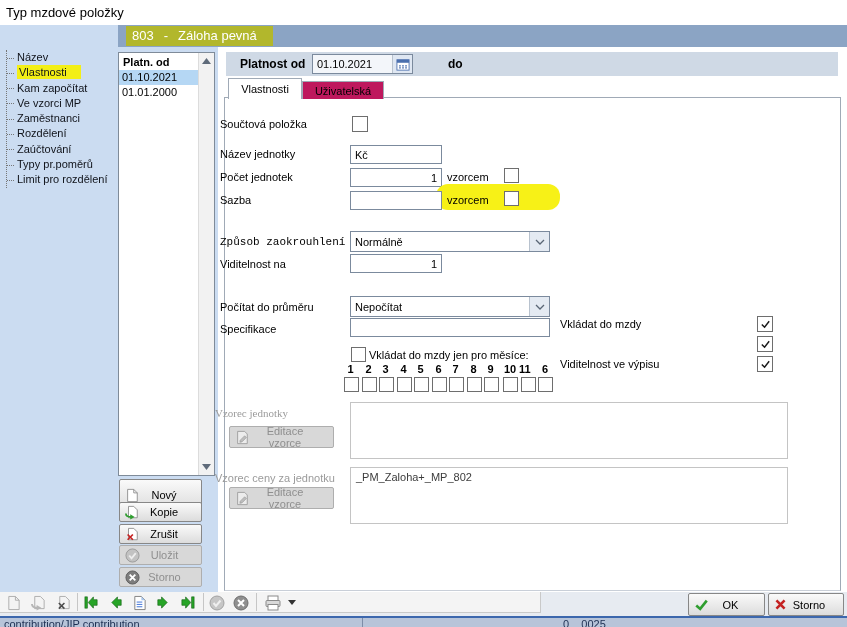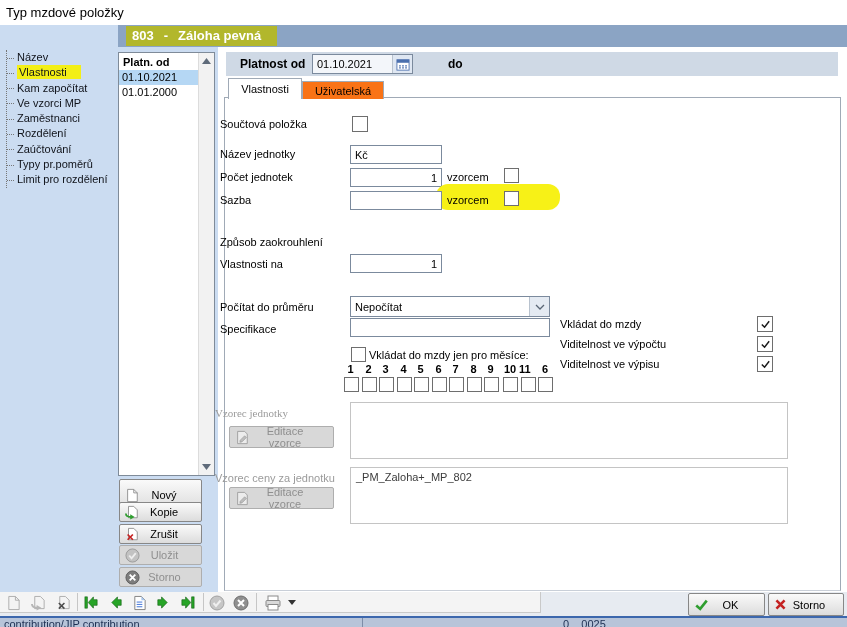--- a/index.html
+++ b/index.html
@@ -3,21 +3,21 @@
 <meta charset="utf-8">
 <style>
   html,body{margin:0;padding:0;background:#fff;}
   #app{position:relative;width:847px;height:627px;overflow:hidden;
        font-family:"Liberation Sans",sans-serif;font-size:11px;color:#000;background:#fff;}
   .abs{position:absolute;}
   .nowrap{white-space:nowrap;}
   
   #workarea{left:0;top:25px;width:847px;height:567px;background:#cbdcf1;}
   #headerbar{left:118px;top:25px;width:729px;height:22px;background:#8ba4c4;display:flex;align-items:center;padding-left:8px;box-sizing:border-box;}
-  .hl-header{background:#b2b72c;color:#fff;font-weight:bold;font-size:13px;padding:2px 16px 3px 6px;}
+  .hl-header{background:#b2b72c;color:#fff;font-weight:normal;font-size:13px;padding:2px 16px 3px 6px;}
   .hl-header span{margin-right:10px;}
   
   #sidetree{left:6px;top:50px;list-style:none;margin:0;padding:0 0 0 0;border-left:1px dotted #76späc;}
   #sidetree{border-left:1px dotted #767676;}
   #sidetree li{line-height:15.3px;color:#10131a;cursor:default;white-space:nowrap;}
   #sidetree li::before{content:"";display:inline-block;width:7px;border-top:1px dotted #767676;margin-right:3px;vertical-align:middle;}
   #sidetree li.hl .tree-label{background:#f3ef16;padding:1px 14px 1px 2px;}
   
   #platnlist{left:118px;top:52px;width:97px;height:424px;background:#fff;border:1px solid #7f8b99;box-sizing:border-box;}
   .list-header{font-weight:bold;padding:3px 0 2px 4px;}
@@ -141,42 +141,50 @@
           <rect x="1" y="2" width="14" height="12" fill="#fff" stroke="#4a6fae"></rect>
           <rect x="1" y="2" width="14" height="3.5" fill="#4a6fae"></rect>
           <path d="M3.5 9h2M7 9h2M10.5 9h2M3.5 11.5h2M7 11.5h2M10.5 11.5h2" stroke="#4a6fae" stroke-width="1.4"></path>
         </svg>
     </span>
   </div>
   <div class="abs nowrap" style="left:448px;top:57px;font-weight:bold;font-size:12px;">do</div>
 
   <div class="abs" style="left:224px;top:97px;width:617px;height:494px;border:1px solid #a0aab6;border-bottom-color:#c9cfd8;background:#fff;box-sizing:border-box;"></div>
   <div class="abs" style="left:228px;top:78px;width:72px;height:20px;background:#fff;border:1px solid #a0aab6;border-bottom:none;display:flex;align-items:center;justify-content:center;z-index:2;">Vlastnosti</div>
-  <div class="abs" style="left:302px;top:81px;width:80px;height:17px;background:#f97316;border:1px solid #a0aab6;border-bottom:none;display:flex;align-items:center;justify-content:center;">Uživatelská</div>
+  <div class="abs" style="left:302px;top:81px;width:80px;height:17px;background:#be185d;border:1px solid #a0aab6;border-bottom:none;display:flex;align-items:center;justify-content:center;">Uživatelská</div>
 
   <div class="abs rlabel" style="left:220px;top:118px;width:125px;">Součtová položka</div>
   <div class="abs cb" style="left:352px;top:116px;width:14px;height:14px;"></div>
 
   <div class="abs rlabel" style="left:220px;top:148px;width:125px;">Název jednotky</div>
   <div class="abs tfield" style="left:350px;top:145px;width:92px;height:19px;">Kč</div>
 
   <div class="abs rlabel" style="left:220px;top:171px;width:125px;">Počet jednotek</div>
   <div class="abs tfield ralign" style="left:350px;top:168px;width:92px;height:19px;">1</div>
   <div class="abs nowrap" style="left:447px;top:171px;">vzorcem</div>
   <div class="abs cb" style="left:504px;top:168px;"></div>
 
   <div class="abs hl-marker" style="left:436px;top:184px;width:124px;height:26px;"></div>
   <div class="abs rlabel" style="left:220px;top:194px;width:125px;">Sazba</div>
   <div class="abs tfield" style="left:350px;top:191px;width:92px;height:19px;"></div>
   <div class="abs nowrap" style="left:447px;top:194px;">vzorcem</div>
   <div class="abs cb" style="left:504px;top:191px;"></div>
 
-  <div class="abs rlabel" style="left:220px;top:236px;width:125px;">Způsob zaokrouhlení</div>
-
-  <div class="abs rlabel" style="left:220px;top:258px;width:125px;">Vlastnosti na</div>
+  <div class="abs rlabel" style="left:220px;top:236px;width:125px;font-family:Liberation Mono, monospace;">Způsob zaokrouhlení</div>
+  <div class="abs combo" style="left:350px;top:231px;width:200px;height:21px;">
+    <span class="cv">Normálně</span>
+    <span class="cbtn">
+        <svg width="10" height="6" viewBox="0 0 10 6">
+          <path d="M1 1 L5 5 L9 1" stroke="#5a6675" stroke-width="1.3" fill="none"></path>
+        </svg>
+      </span>
+  </div>
+
+  <div class="abs rlabel" style="left:220px;top:258px;width:125px;">Viditelnost na</div>
   <div class="abs tfield ralign" style="left:350px;top:254px;width:92px;height:19px;">1</div>
 
   <div class="abs rlabel" style="left:220px;top:301px;width:125px;">Počítat do průměru</div>
   <div class="abs combo" style="left:350px;top:296px;width:200px;height:21px;">
     <span class="cv">Nepočítat</span>
     <span class="cbtn">
         <svg width="10" height="6" viewBox="0 0 10 6">
           <path d="M1 1 L5 5 L9 1" stroke="#5a6675" stroke-width="1.3" fill="none"></path>
         </svg>
       </span>
@@ -213,21 +221,20 @@
   <div class="abs cb" style="left:503px;top:377px;"></div>
   <div class="abs cb" style="left:521px;top:377px;"></div>
   <div class="abs cb" style="left:538px;top:377px;"></div>
 
   <div class="abs rlabel" style="left:560px;top:318px;width:190px;">Vkládat do mzdy</div>
   <div class="abs cb" style="left:757px;top:316px;width:14px;height:14px;">
       <svg width="11" height="11" viewBox="0 0 12 12">
         <path d="M2 6 l3 3 5 -6.5" stroke="#1a1a1a" stroke-width="1.6" fill="none"></path>
       </svg>
     </div>
-  <div class="abs rlabel" style="left:560px;top:338px;width:190px;">Viditelnost ve výpočtu</div>
   <div class="abs cb" style="left:757px;top:336px;width:14px;height:14px;">
       <svg width="11" height="11" viewBox="0 0 12 12">
         <path d="M2 6 l3 3 5 -6.5" stroke="#1a1a1a" stroke-width="1.6" fill="none"></path>
       </svg>
     </div>
   <div class="abs rlabel" style="left:560px;top:358px;width:190px;">Viditelnost ve výpisu</div>
   <div class="abs cb" style="left:757px;top:356px;width:14px;height:14px;">
       <svg width="11" height="11" viewBox="0 0 12 12">
         <path d="M2 6 l3 3 5 -6.5" stroke="#1a1a1a" stroke-width="1.6" fill="none"></path>
       </svg>

